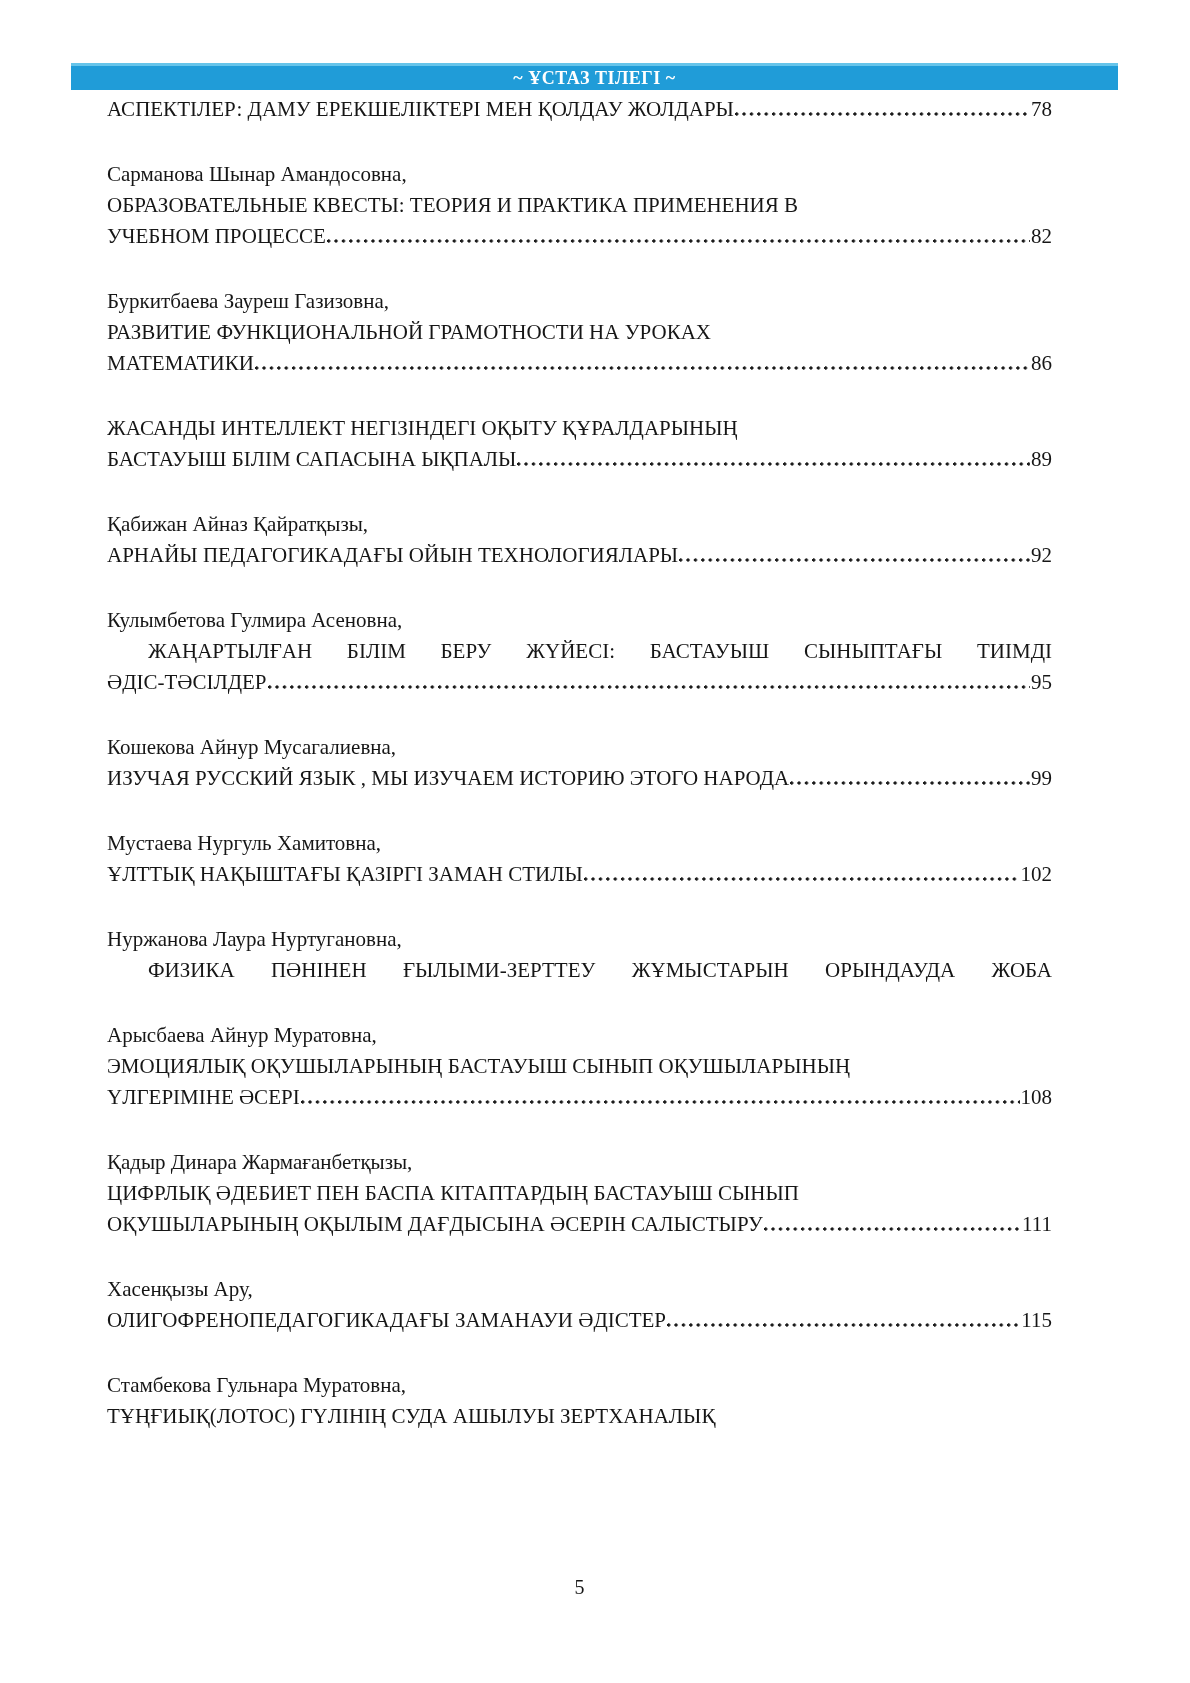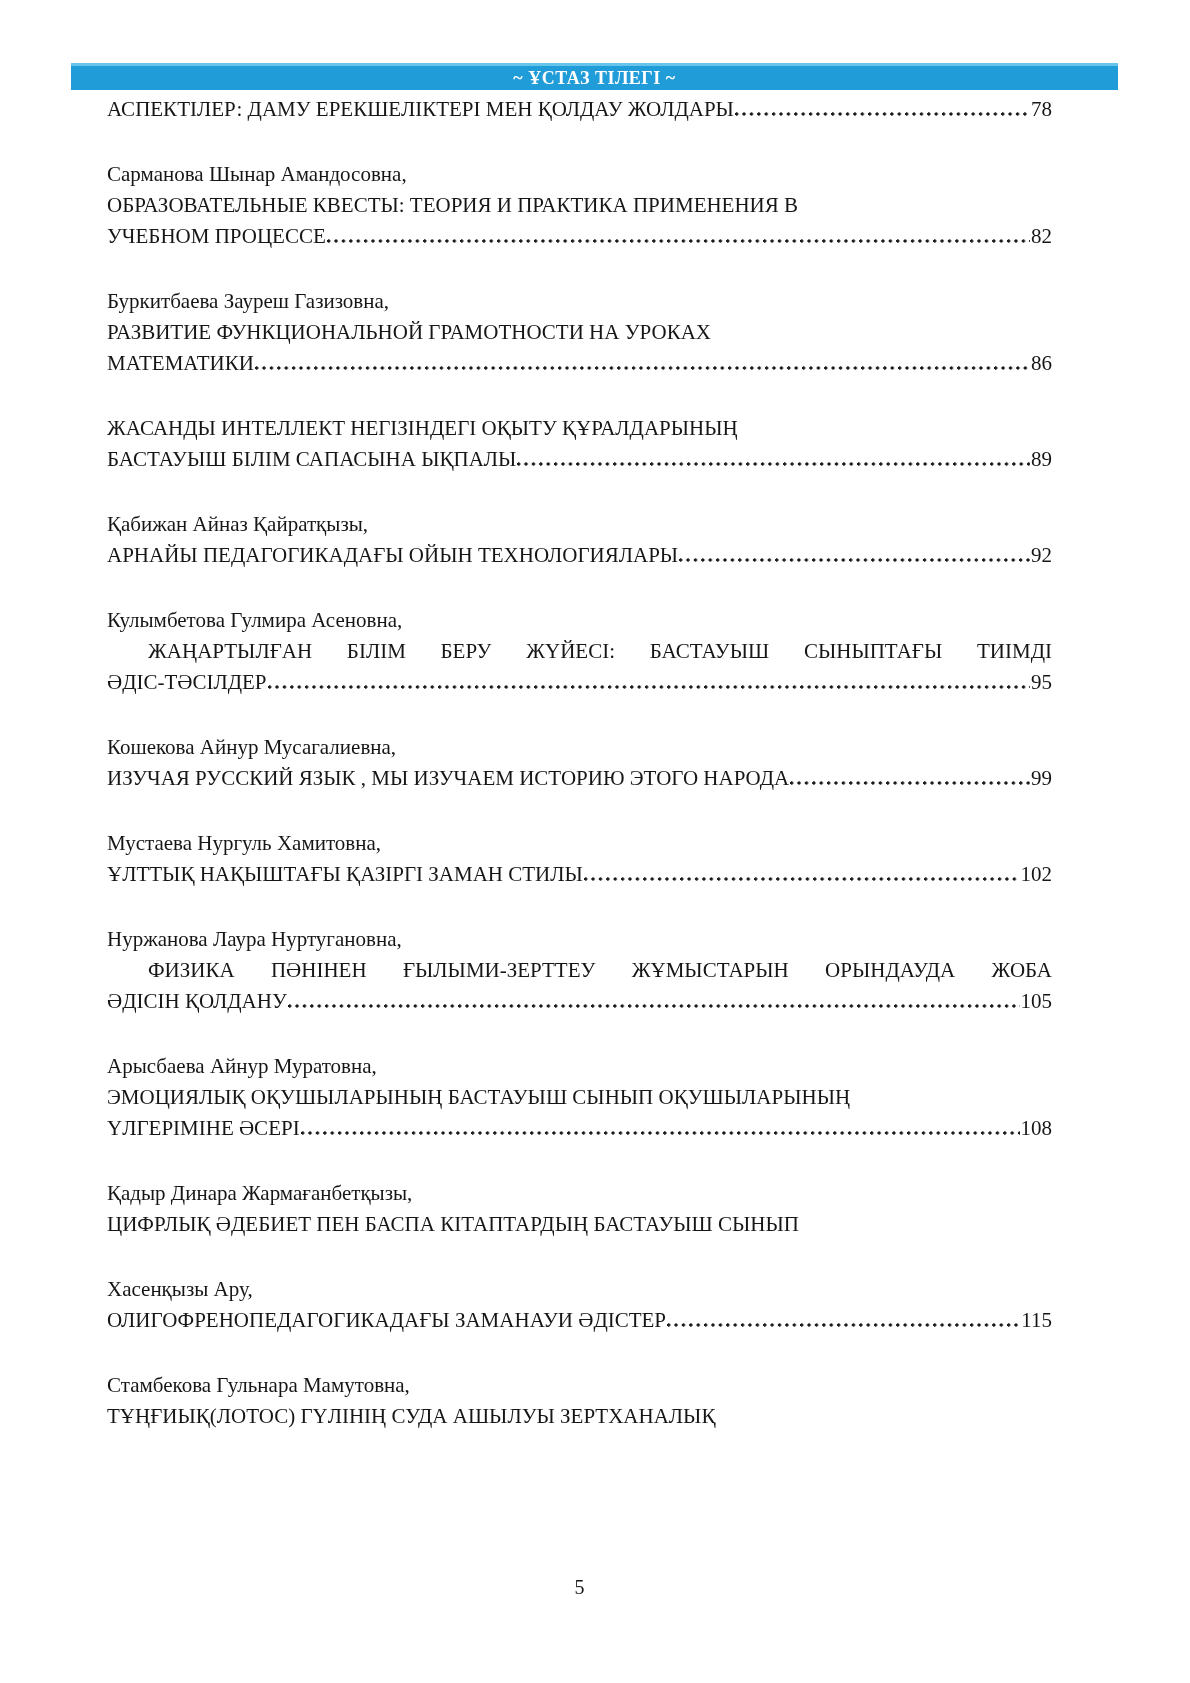--- a/index.html
+++ b/index.html
@@ -120,51 +120,51 @@
     <div class="lastline">
       <span class="t">ҰЛТТЫҚ НАҚЫШТАҒЫ ҚАЗІРГІ ЗАМАН СТИЛЫ</span>
       <span class="leader"></span>
       <span class="pg">102</span>
     </div>
   </section>
 
   <section class="entry">
     <div class="author">Нуржанова Лаура Нуртугановна,</div>
     <div class="line justified">ФИЗИКА ПӘНІНЕН ҒЫЛЫМИ-ЗЕРТТЕУ ЖҰМЫСТАРЫН ОРЫНДАУДА ЖОБА</div>
-    <div class="lastline">
-      <span class="t">ӘДІСІН ҚОЛДАНУ</span>
-      <span class="leader"></span>
-      <span class="pg">105</span>
-    </div>
   </section>
 
   <section class="entry">
     <div class="author">Арысбаева Айнур Муратовна,</div>
     <div class="line">ЭМОЦИЯЛЫҚ ОҚУШЫЛАРЫНЫҢ БАСТАУЫШ СЫНЫП ОҚУШЫЛАРЫНЫҢ</div>
     <div class="lastline">
       <span class="t">ҮЛГЕРІМІНЕ ӘСЕРІ</span>
       <span class="leader"></span>
       <span class="pg">108</span>
     </div>
   </section>
 
   <section class="entry">
     <div class="author">Қадыр Динара Жармағанбетқызы,</div>
     <div class="line">ЦИФРЛЫҚ ӘДЕБИЕТ ПЕН БАСПА КІТАПТАРДЫҢ БАСТАУЫШ СЫНЫП</div>
+    <div class="lastline">
+      <span class="t">ОҚУШЫЛАРЫНЫҢ ОҚЫЛЫМ ДАҒДЫСЫНА ӘСЕРІН САЛЫСТЫРУ</span>
+      <span class="leader"></span>
+      <span class="pg">111</span>
+    </div>
   </section>
 
   <section class="entry">
     <div class="author">Хасенқызы Ару,</div>
     <div class="lastline">
       <span class="t">ОЛИГОФРЕНОПЕДАГОГИКАДАҒЫ ЗАМАНАУИ ӘДІСТЕР</span>
       <span class="leader"></span>
       <span class="pg">115</span>
     </div>
   </section>
 
   <section class="entry">
-    <div class="author">Стамбекова Гульнара Мамутовна,</div>
+    <div class="author">Стамбекова Гульнара Муратовна,</div>
     <div class="line">ТҰҢҒИЫҚ(ЛОТОС) ГҮЛІНІҢ СУДА АШЫЛУЫ ЗЕРТХАНАЛЫҚ</div>
   </section>
 
 </main>
 
 <footer class="footer">5</footer>
 
 </body></html>

